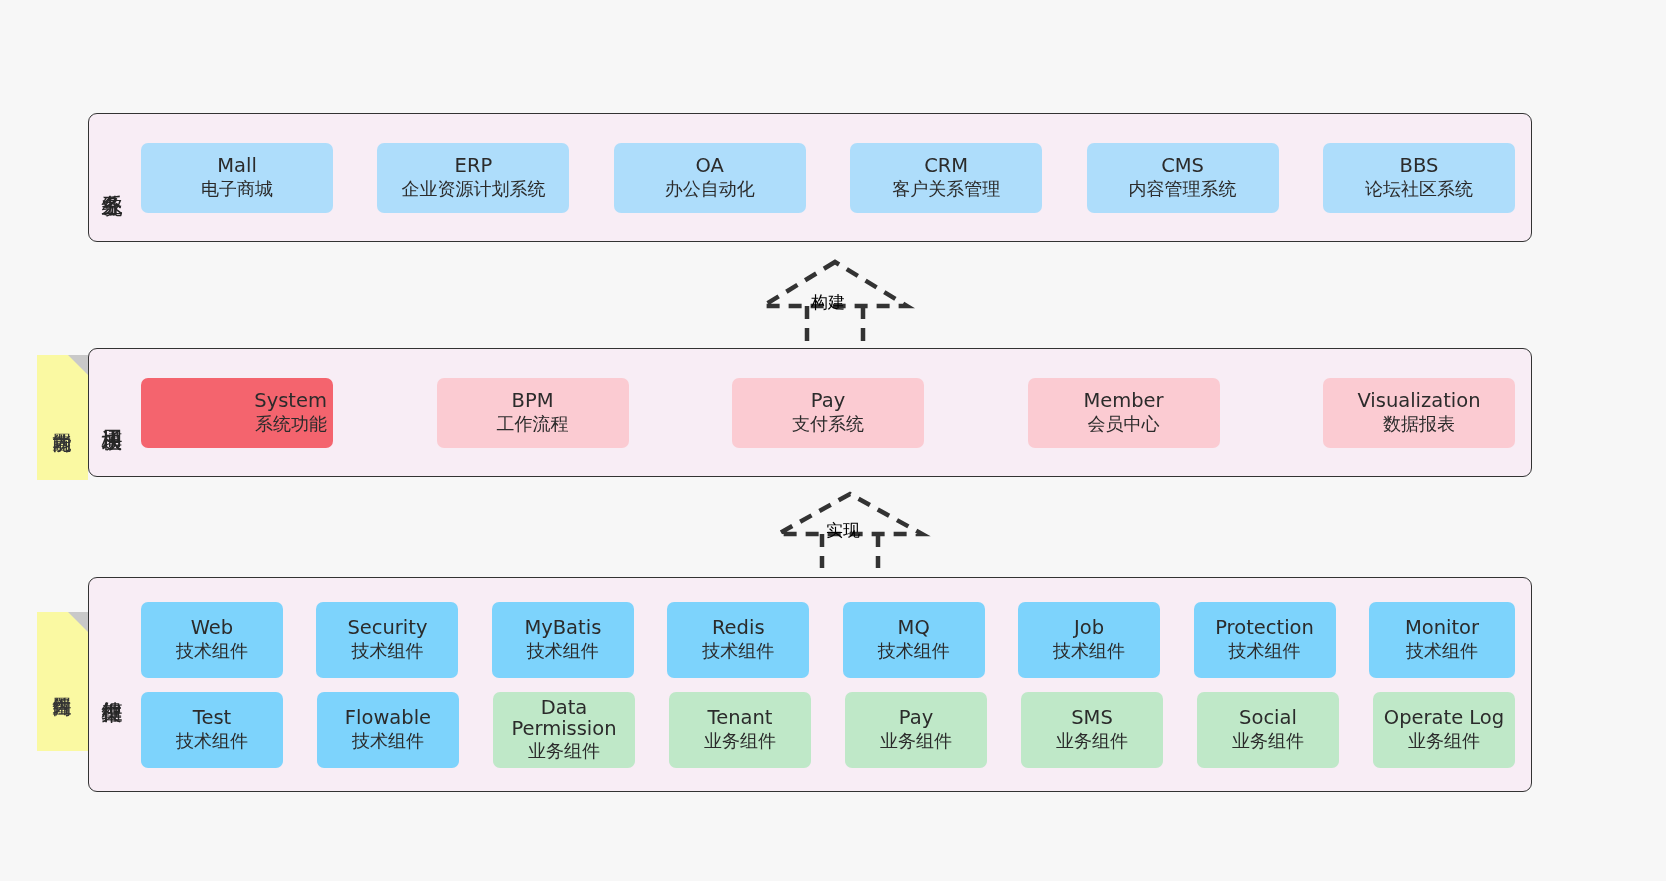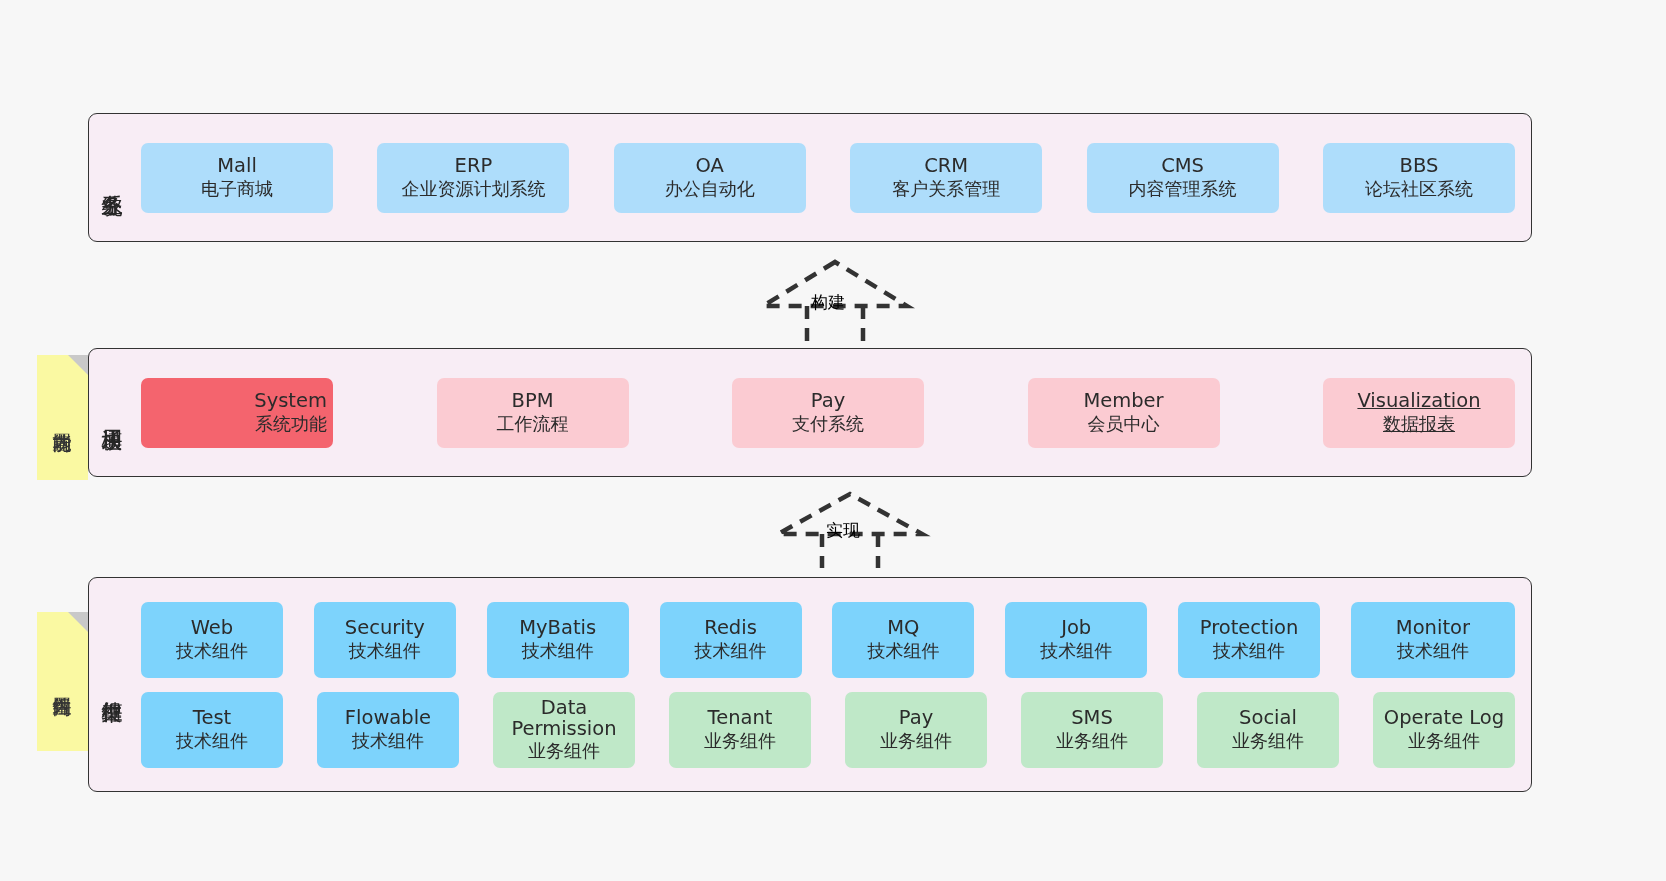--- a/index.html
+++ b/index.html
@@ -178,21 +178,21 @@
           <span class="cn">工作流程</span>
         </div>
         <div class="card c-pink" style="width:192px;height:70px;">
           <span class="en">Pay</span>
           <span class="cn">支付系统</span>
         </div>
         <div class="card c-pink" style="width:192px;height:70px;">
           <span class="en">Member</span>
           <span class="cn">会员中心</span>
         </div>
-        <div class="card c-pink" style="width:192px;height:70px;text-decoration:underline;">
+        <div class="card c-pink" style="width:192px;height:70px;">
           <span class="en">Visualization</span>
           <span class="cn">数据报表</span>
         </div>
       </div>
     </div>
   </div>
 
   <div class="connector" id="conn-impl" style="left:770px; top:490px; width:160px; height:78px;">
     <svg width="160" height="78" viewBox="0 0 160 78">
       <g fill="none" stroke="#333333" stroke-width="4.5" stroke-dasharray="13,9" stroke-linecap="butt">
@@ -234,21 +234,21 @@
           <span class="cn">技术组件</span>
         </div>
         <div class="card c-green" style="width:142px;height:76px;">
           <span class="en">Job</span>
           <span class="cn">技术组件</span>
         </div>
         <div class="card c-green" style="width:142px;height:76px;">
           <span class="en">Protection</span>
           <span class="cn">技术组件</span>
         </div>
-        <div class="card c-green" style="width:164px;height:76px;">
+        <div class="card c-green" style="width:146px;height:76px;">
           <span class="en">Monitor</span>
           <span class="cn">技术组件</span>
         </div>
       </div>
 
       <div class="row">
         <div class="card c-green" style="width:142px;height:76px;">
           <span class="en">Test</span>
           <span class="cn">技术组件</span>
         </div>

